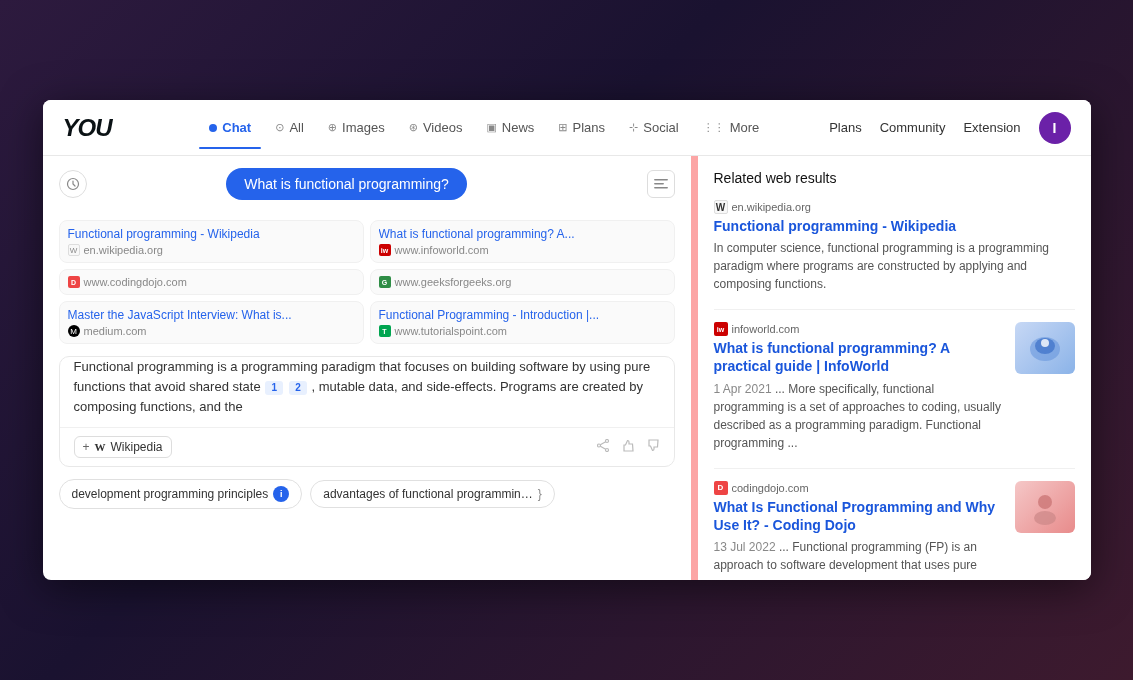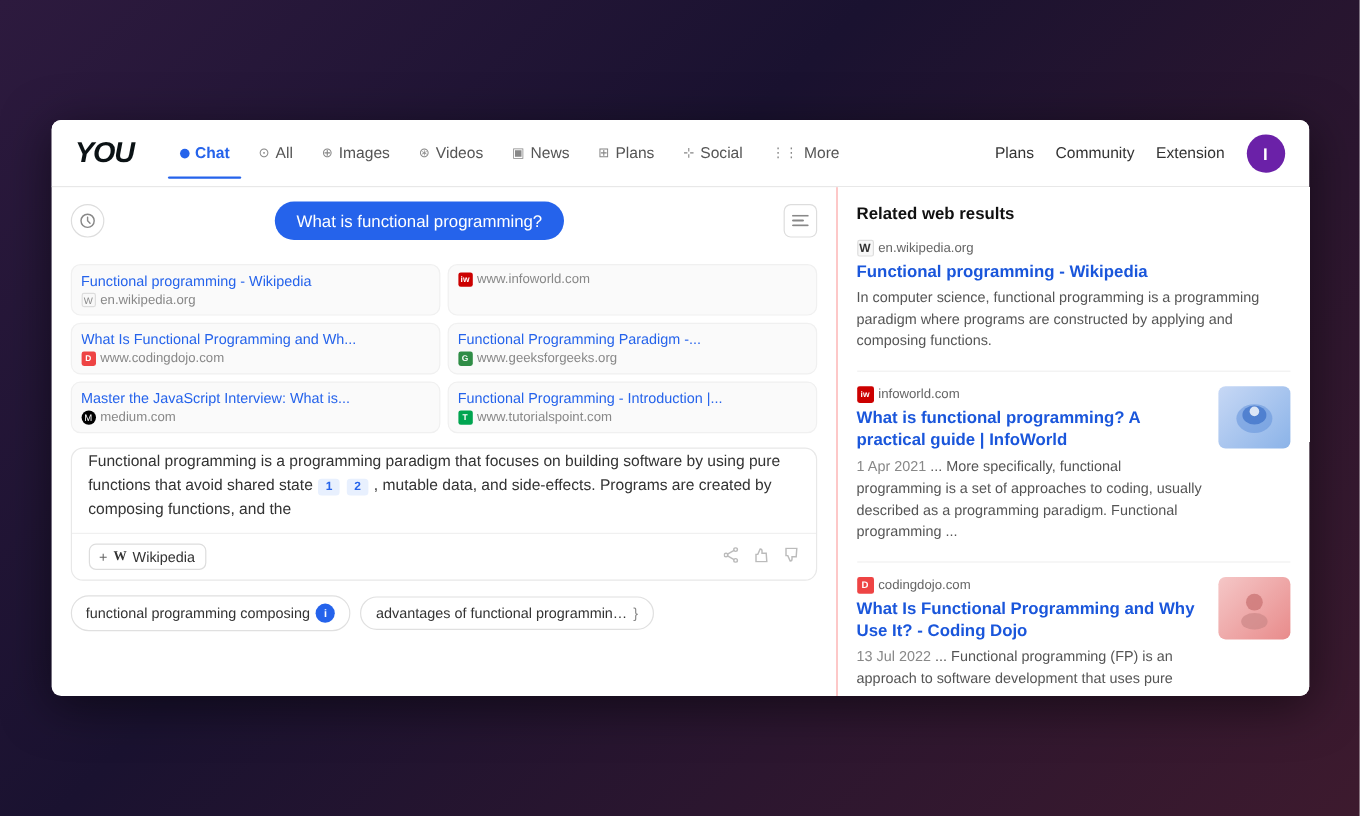--- a/index.html
+++ b/index.html
@@ -38,20 +38,21 @@
       color: #0b1215;
       letter-spacing: -1px;
       margin-right: 28px;
       font-style: italic;
     }
     .nav-tabs {
       display: flex;
       align-items: center;
       gap: 4px;
       flex: 1;
+      justify-content: center;
     }
     .nav-tab {
       display: flex;
       align-items: center;
       gap: 5px;
       padding: 6px 10px;
       font-size: 13px;
       color: #555;
       cursor: pointer;
       border-radius: 4px;
@@ -103,21 +104,21 @@
     .main-content {
       display: flex;
       flex: 1;
       overflow: hidden;
     }
     
     .left-panel {
       width: 655px;
       display: flex;
       flex-direction: column;
-      border-right: 1px solid #fca5a5;
+      border-right: 7px solid #fca5a5;
       overflow: hidden;
       position: relative;
     }
     .chat-header {
       display: flex;
       align-items: center;
       justify-content: space-between;
       padding: 12px 16px;
       flex-shrink: 0;
     }
@@ -300,21 +301,21 @@
     .suggestion-chip .bracket { color: #888; }
     
     .right-panel {
       flex: 1;
       padding: 14px 16px;
       overflow-y: auto;
       background: #fff;
     }
     .related-heading {
       font-size: 14px;
-      font-weight: 700;
+      font-weight: 400;
       color: #111;
       margin-bottom: 14px;
     }
     .result-item {
       margin-bottom: 16px;
     }
     .result-item-inner {
       display: flex;
       gap: 10px;
     }
@@ -455,34 +456,33 @@
 
       <div class="sources-grid">
         <div class="source-item">
           <span class="source-title">Functional programming - Wikipedia</span>
           <div class="source-domain">
             <span class="source-favicon favicon-wiki">W</span>
             <span>en.wikipedia.org</span>
           </div>
         </div>
         <div class="source-item">
+          <span class="source-title">What is functional programming? A...</span>
           <div class="source-domain">
             <span class="source-favicon favicon-infoworld">iw</span>
             <span>www.infoworld.com</span>
           </div>
         </div>
         <div class="source-item">
-          <span class="source-title">What Is Functional Programming and Wh...</span>
           <div class="source-domain">
             <span class="source-favicon favicon-codingdojo">D</span>
             <span>www.codingdojo.com</span>
           </div>
         </div>
         <div class="source-item">
-          <span class="source-title">Functional Programming Paradigm -...</span>
           <div class="source-domain">
             <span class="source-favicon favicon-geeks">G</span>
             <span>www.geeksforgeeks.org</span>
           </div>
         </div>
         <div class="source-item">
           <span class="source-title">Master the JavaScript Interview: What is...</span>
           <div class="source-domain">
             <span class="source-favicon favicon-medium" style="border-radius:50%;">M</span>
             <span>medium.com</span>
@@ -526,21 +526,21 @@
               <svg width="13" height="13" viewBox="0 0 13 13" fill="none">
                   <path d="M2 1v6h1.5l2 4.5c.8 0 1.5-.7 1.5-1.5V8h3.5L11 1H2z" stroke="#bbb" stroke-width="1.2" fill="none"></path>
                 </svg>
             </span>
           </div>
         </div>
       </div>
 
       <div class="suggestions-bar">
         <div class="suggestion-chip">
-          <span>functional programming composing</span>
+          <span>development programming principles</span>
           <span class="chip-dot">i</span>
         </div>
         <div class="suggestion-chip">
           <span>advantages of functional programmin…</span>
           <span class="bracket">}</span>
         </div>
       </div>
     </div>
 
     <div class="right-panel">

